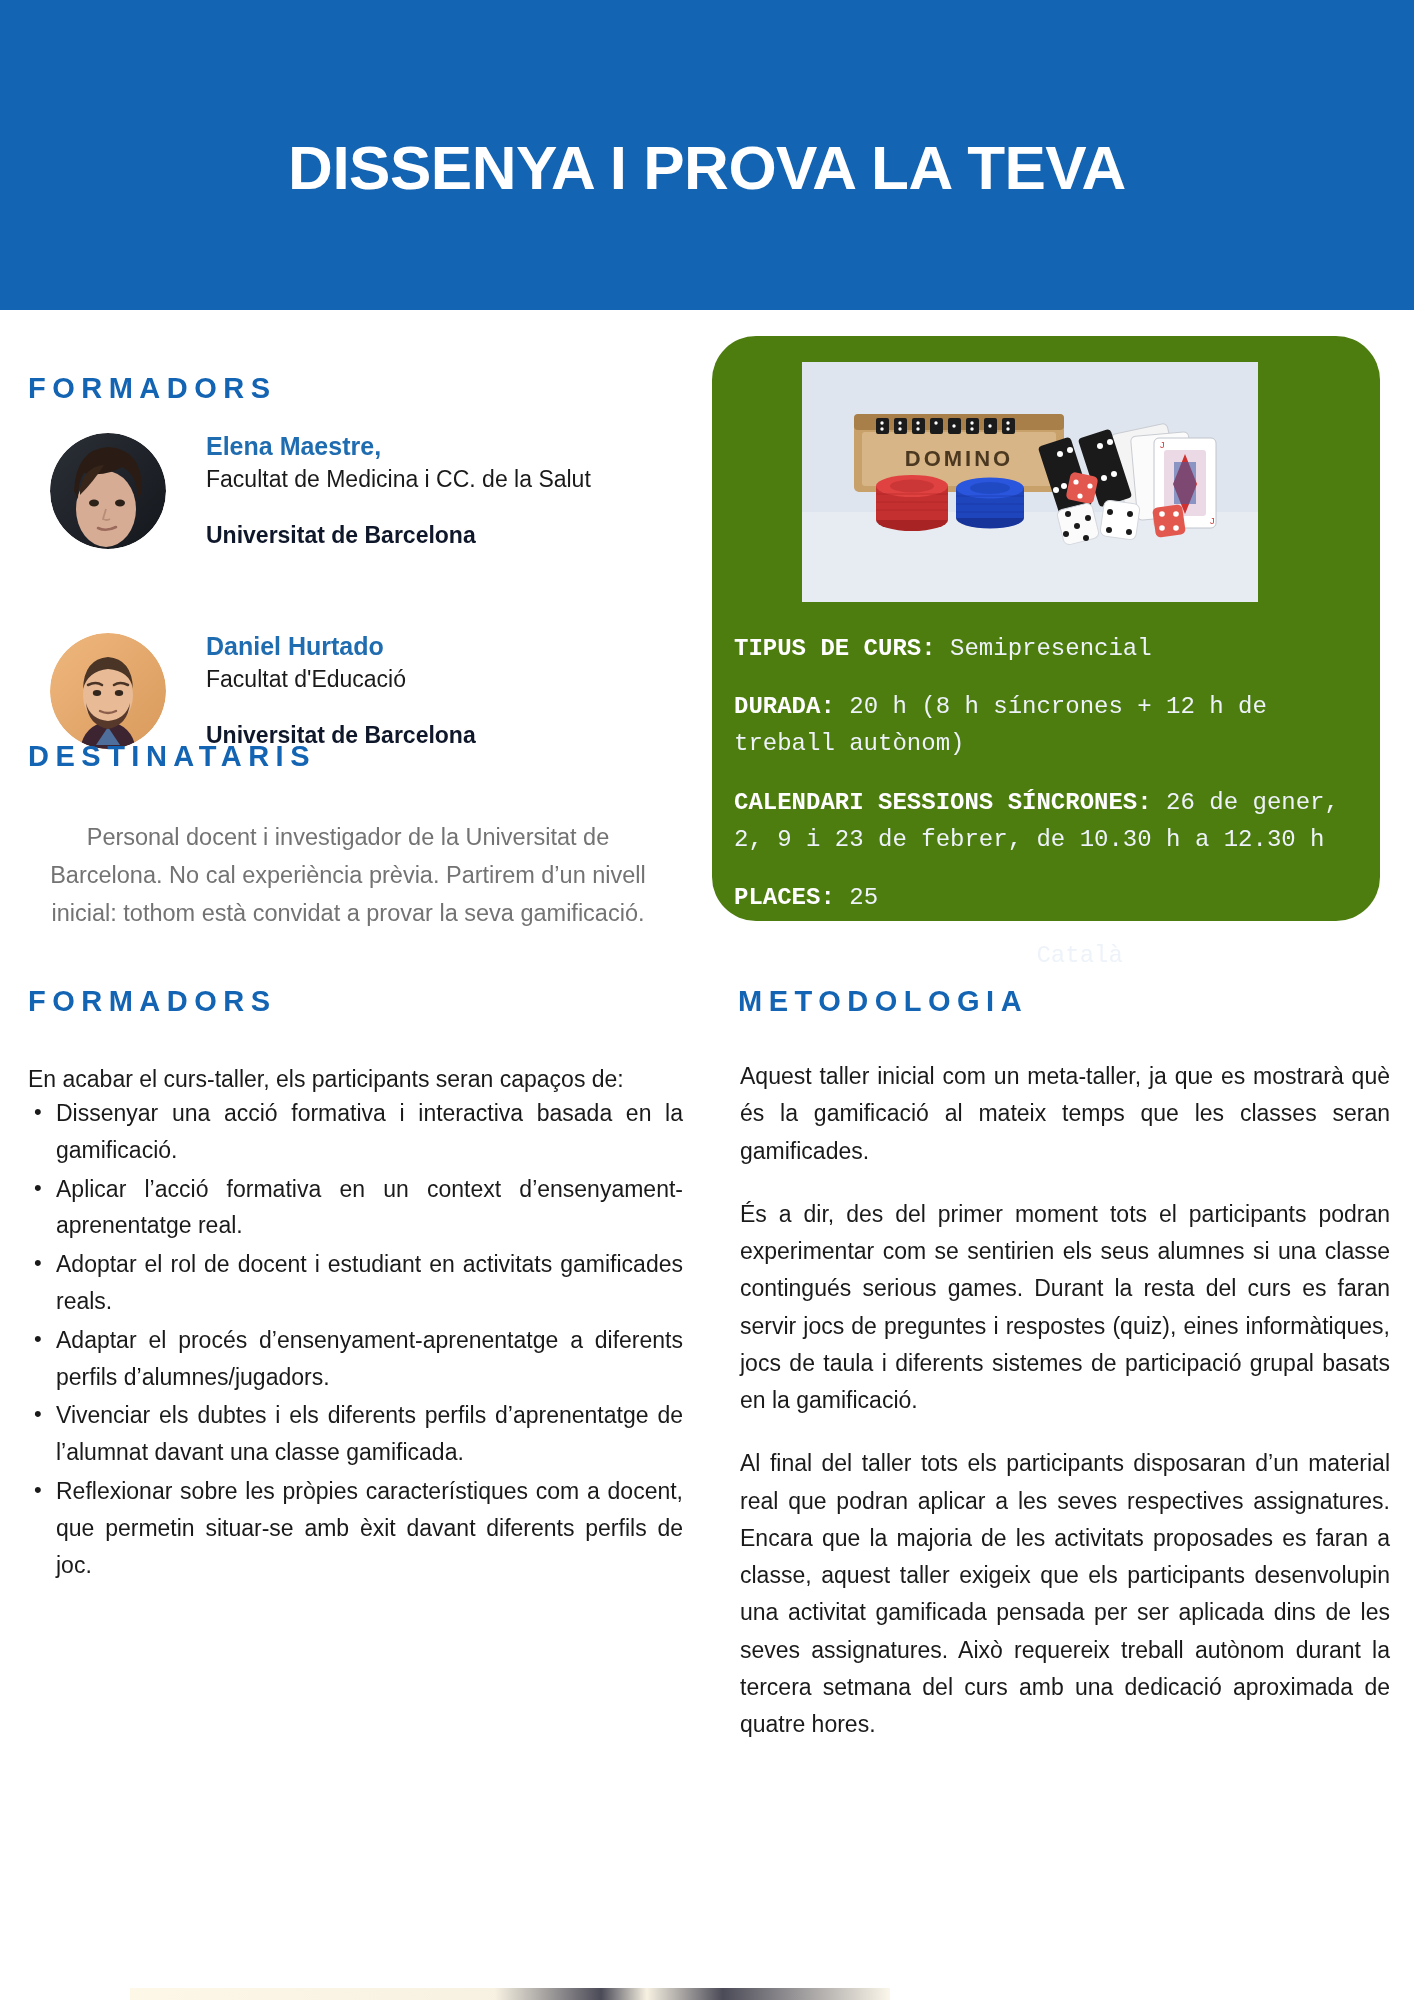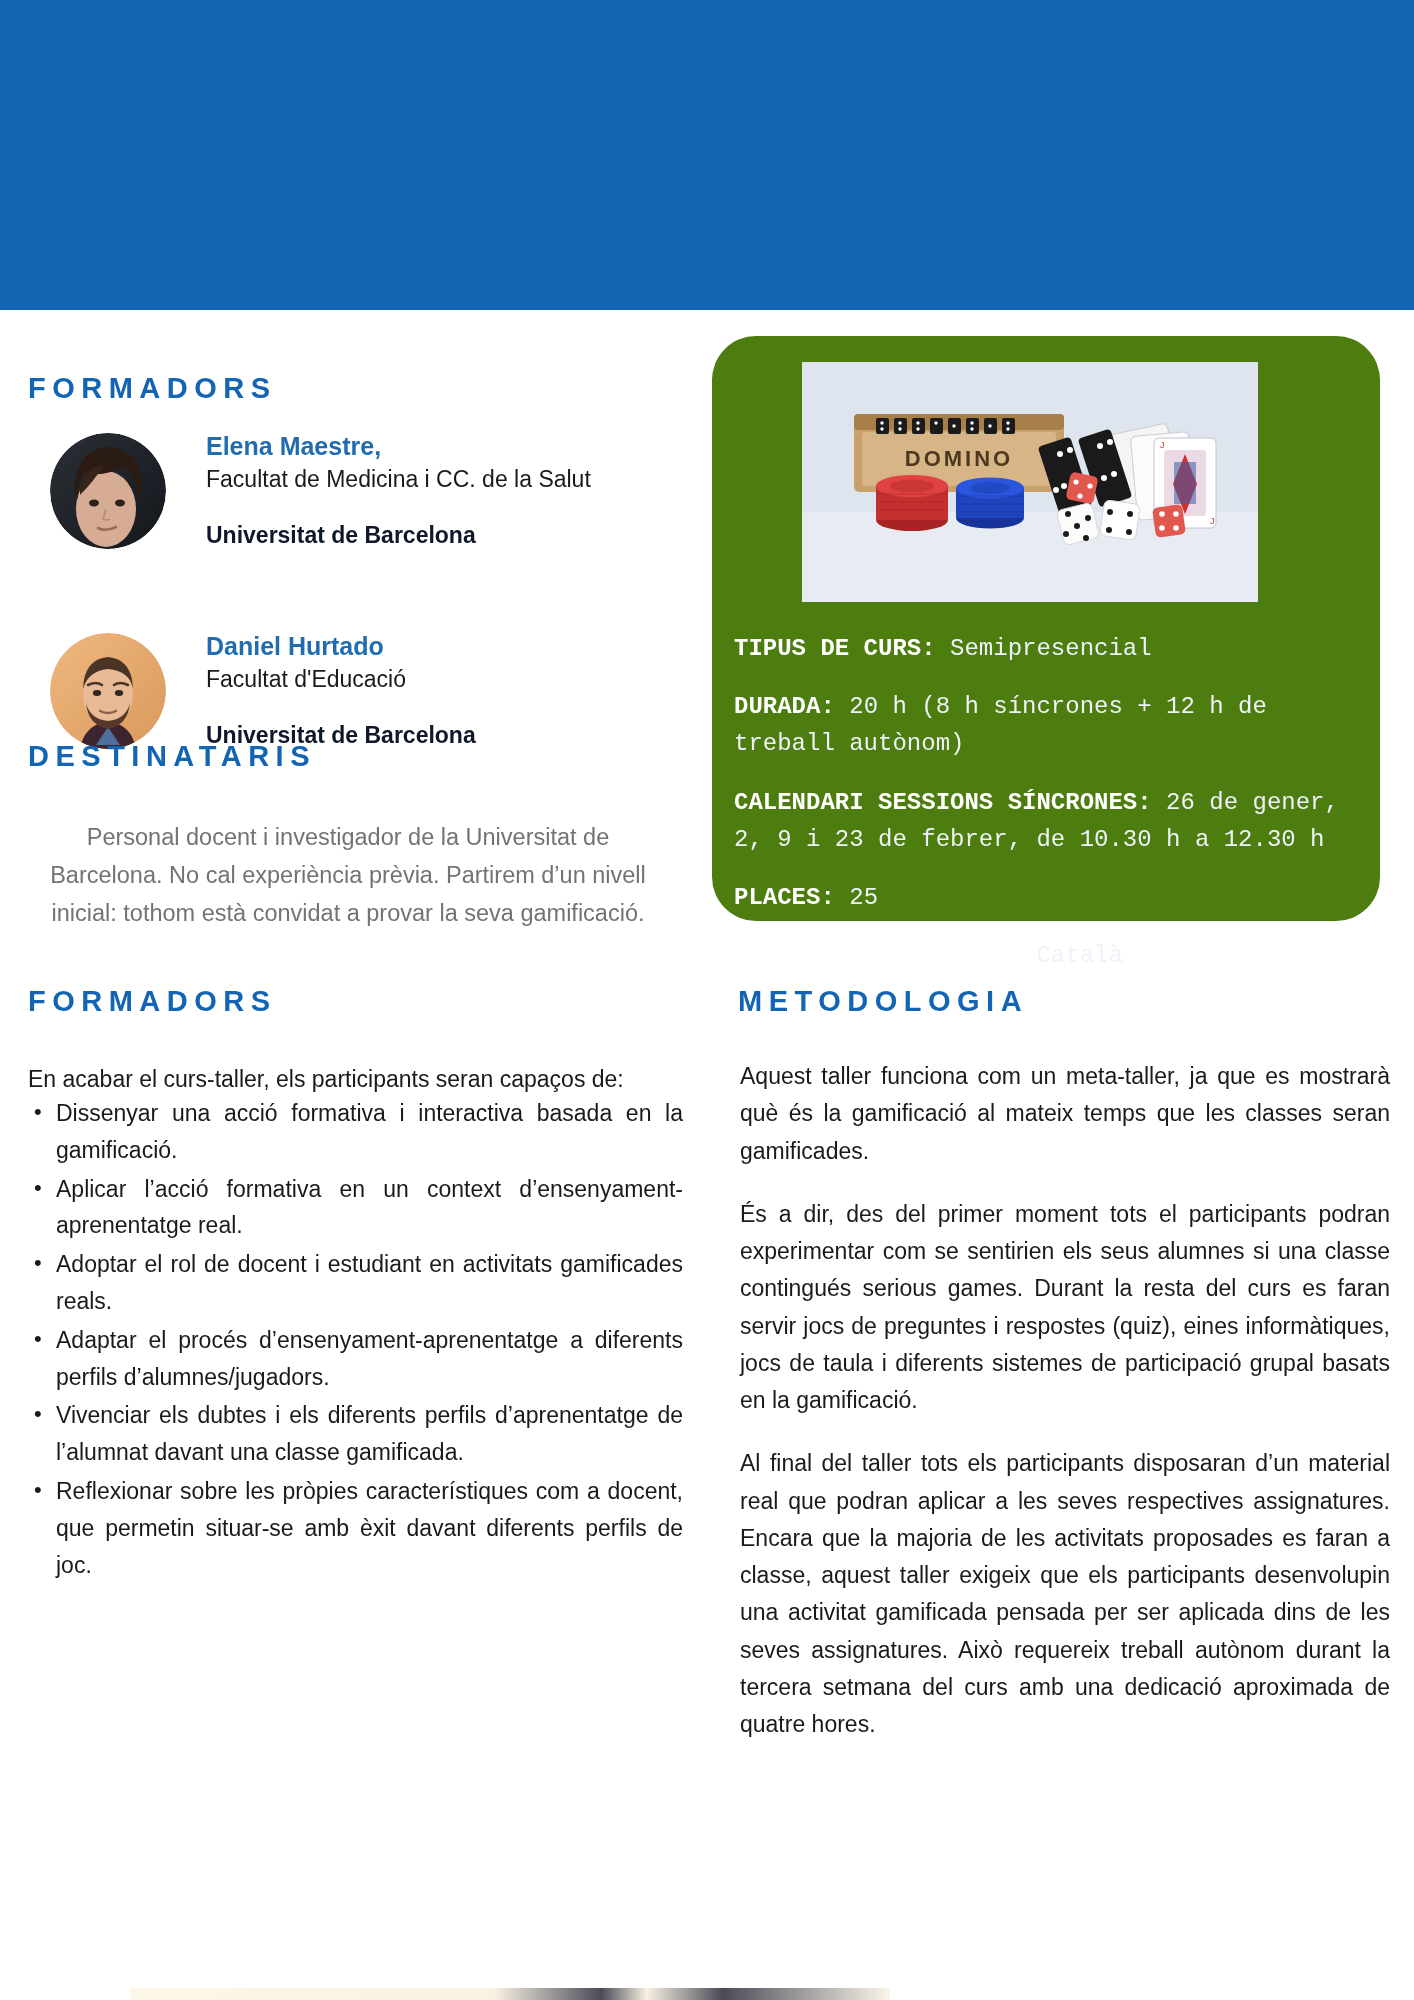--- a/index.html
+++ b/index.html
@@ -225,20 +225,21 @@
     height: 12px;
     background: linear-gradient(90deg, #fdf6e3 0%, #f6efdd 48%, #2b2b3a 62%, #f6efdd 68%, #2b2b3a 78%, #fbf5e6 100%);
     opacity: 0.85;
   }
 </style>
 </head>
 <body>
 
 <div class="header-banner">
   <div class="header-title">
+    <span>DISSENYA I PROVA LA TEVA</span>
   </div>
 </div>
 
 <div class="page">
 
   <div class="col-left">
 
     <h2 class="section-head formadors-head">FORMADORS</h2>
 
     <div class="trainer trainer-1">
@@ -464,20 +465,20 @@
       </div>
       <div class="detail-row">
         <b>IDIOMA D'IMPARTICIÓ:</b><span> Català</span>
       </div>
     </div>
   </div>
 
   <h2 class="section-head metodologia-head">METODOLOGIA</h2>
 
   <div class="metodologia-body">
-    <p>Aquest taller funciona com un meta-taller, ja que es mostrarà què és la gamificació al mateix temps que les classes seran gamificades.</p>
+    <p>Aquest taller inicial com un meta-taller, ja que es mostrarà què és la gamificació al mateix temps que les classes seran gamificades.</p>
     <p>És a dir, des del primer moment tots el participants podran experimentar com se sentirien els seus alumnes si una classe contingués serious games. Durant la resta del curs es faran servir jocs de preguntes i respostes (quiz), eines informàtiques, jocs de taula i diferents sistemes de participació grupal basats en la gamificació.</p>
     <p>Al final del taller tots els participants disposaran d’un material real que podran aplicar a les seves respectives assignatures.  Encara que la majoria de les activitats proposades es faran a classe, aquest taller exigeix que els participants desenvolupin una activitat gamificada pensada per ser aplicada dins de les seves assignatures. Això requereix treball autònom durant la tercera setmana del curs amb una dedicació aproximada de quatre hores.</p>
   </div>
 
 </div>
 
 <div class="bottom-strip"></div>
 
 </body></html>

